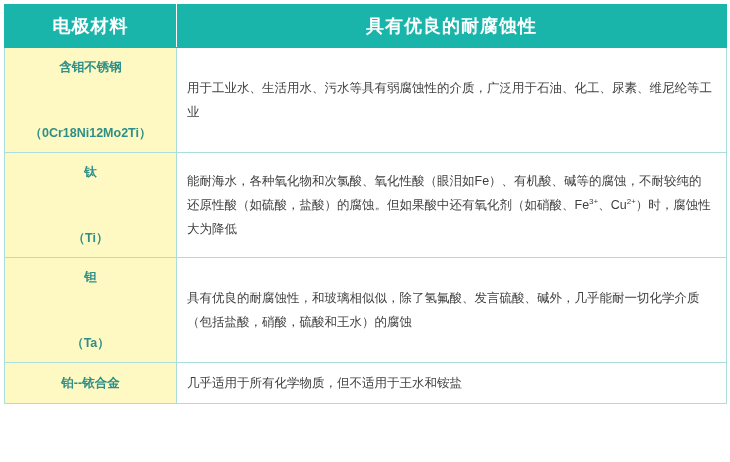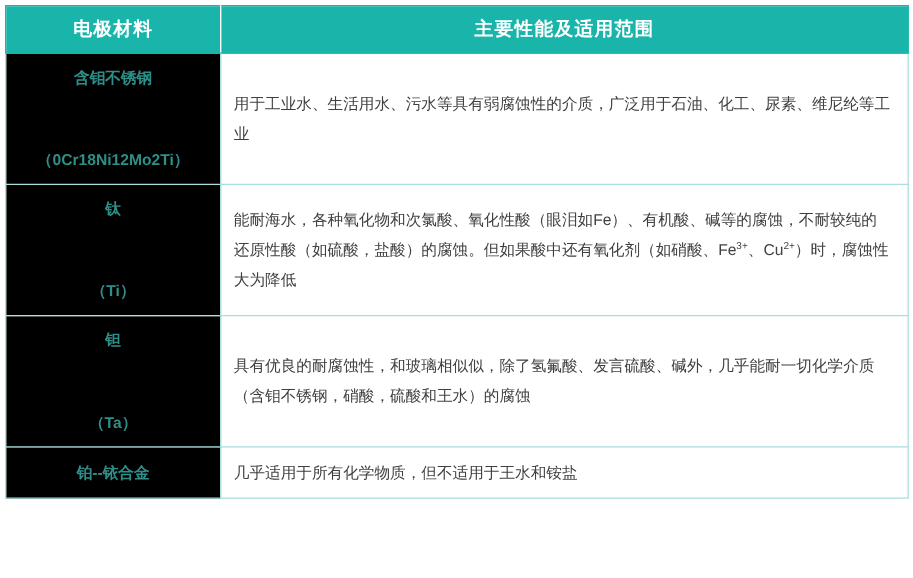--- a/index.html
+++ b/index.html
@@ -23,39 +23,39 @@
     table-layout: fixed;
     width: 722px;
     background: #ffffff;
   }
   table.spec-table col.c1 { width: 172px; }
   table.spec-table col.c2 { width: 550px; }
 
   thead th {
     background: #19b5aa;
     color: #ffffff;
-    font-size: 15px;
+    font-size: 18px;
     font-weight: bold;
     text-align: center;
     padding: 9px 4px;
     border: 1px solid #19b5aa;
     letter-spacing: 1px;
   }
   thead th.head-left {
     border-right: 1px solid #ffffff;
   }
 
   tbody td {
     border: 1px solid #a9dedb;
     vertical-align: middle;
     font-size: 12.5px;
     color: #3b3b3b;
   }
   tbody td.mat {
-    background: #000000;
+    background: #fef9c3;
     color: #2e8f88;
     font-weight: bold;
     text-align: center;
     padding: 8px 4px;
     line-height: 22px;
     font-size: 12.5px;
   }
   tbody td.mat .sub {
     display: block;
     font-weight: bold;
@@ -79,21 +79,21 @@
 
 <div class="table-wrap">
   <table class="spec-table">
     <colgroup>
       <col class="c1">
       <col class="c2">
     </colgroup>
     <thead>
       <tr>
         <th class="head-left">电极材料</th>
-        <th>主要性能及适用范围</th>
+        <th>具有优良的耐腐蚀性</th>
       </tr>
     </thead>
     <tbody>
       <tr>
         <td class="mat">
           <span>含钼不锈钢</span>
           <span class="sub">（0Cr18Ni12Mo2Ti）</span>
         </td>
         <td class="desc">用于工业水、生活用水、污水等具有弱腐蚀性的介质，广泛用于石油、化工、尿素、维尼纶等工业</td>
       </tr>
@@ -102,21 +102,21 @@
           <span>钛</span>
           <span class="sub">（Ti）</span>
         </td>
         <td class="desc"><span>能耐海水，各种氧化物和次氯酸、氧化性酸（眼泪如Fe）、有机酸、碱等</span><span>的腐蚀，不耐较纯的还原性酸（如硫酸，盐酸）的腐蚀。但如果酸中还有氧化</span><span>剂（如硝酸、Fe</span><sup>3+</sup><span>、Cu</span><sup>2+</sup><span>）时，腐蚀性大为降低</span></td>
       </tr>
       <tr>
         <td class="mat">
           <span>钽</span>
           <span class="sub">（Ta）</span>
         </td>
-        <td class="desc">具有优良的耐腐蚀性，和玻璃相似似，除了氢氟酸、发言硫酸、碱外，几乎能耐一切化学介质（含钼不锈钢，硝酸，硫酸和王水）的腐蚀</td>
+        <td class="desc">具有优良的耐腐蚀性，和玻璃相似似，除了氢氟酸、发言硫酸、碱外，几乎能耐一切化学介质（包括盐酸，硝酸，硫酸和王水）的腐蚀</td>
       </tr>
       <tr>
         <td class="mat">
           <span>铂--铱合金</span>
         </td>
         <td class="desc">几乎适用于所有化学物质，但不适用于王水和铵盐</td>
       </tr>
     </tbody>
   </table>
 </div>

